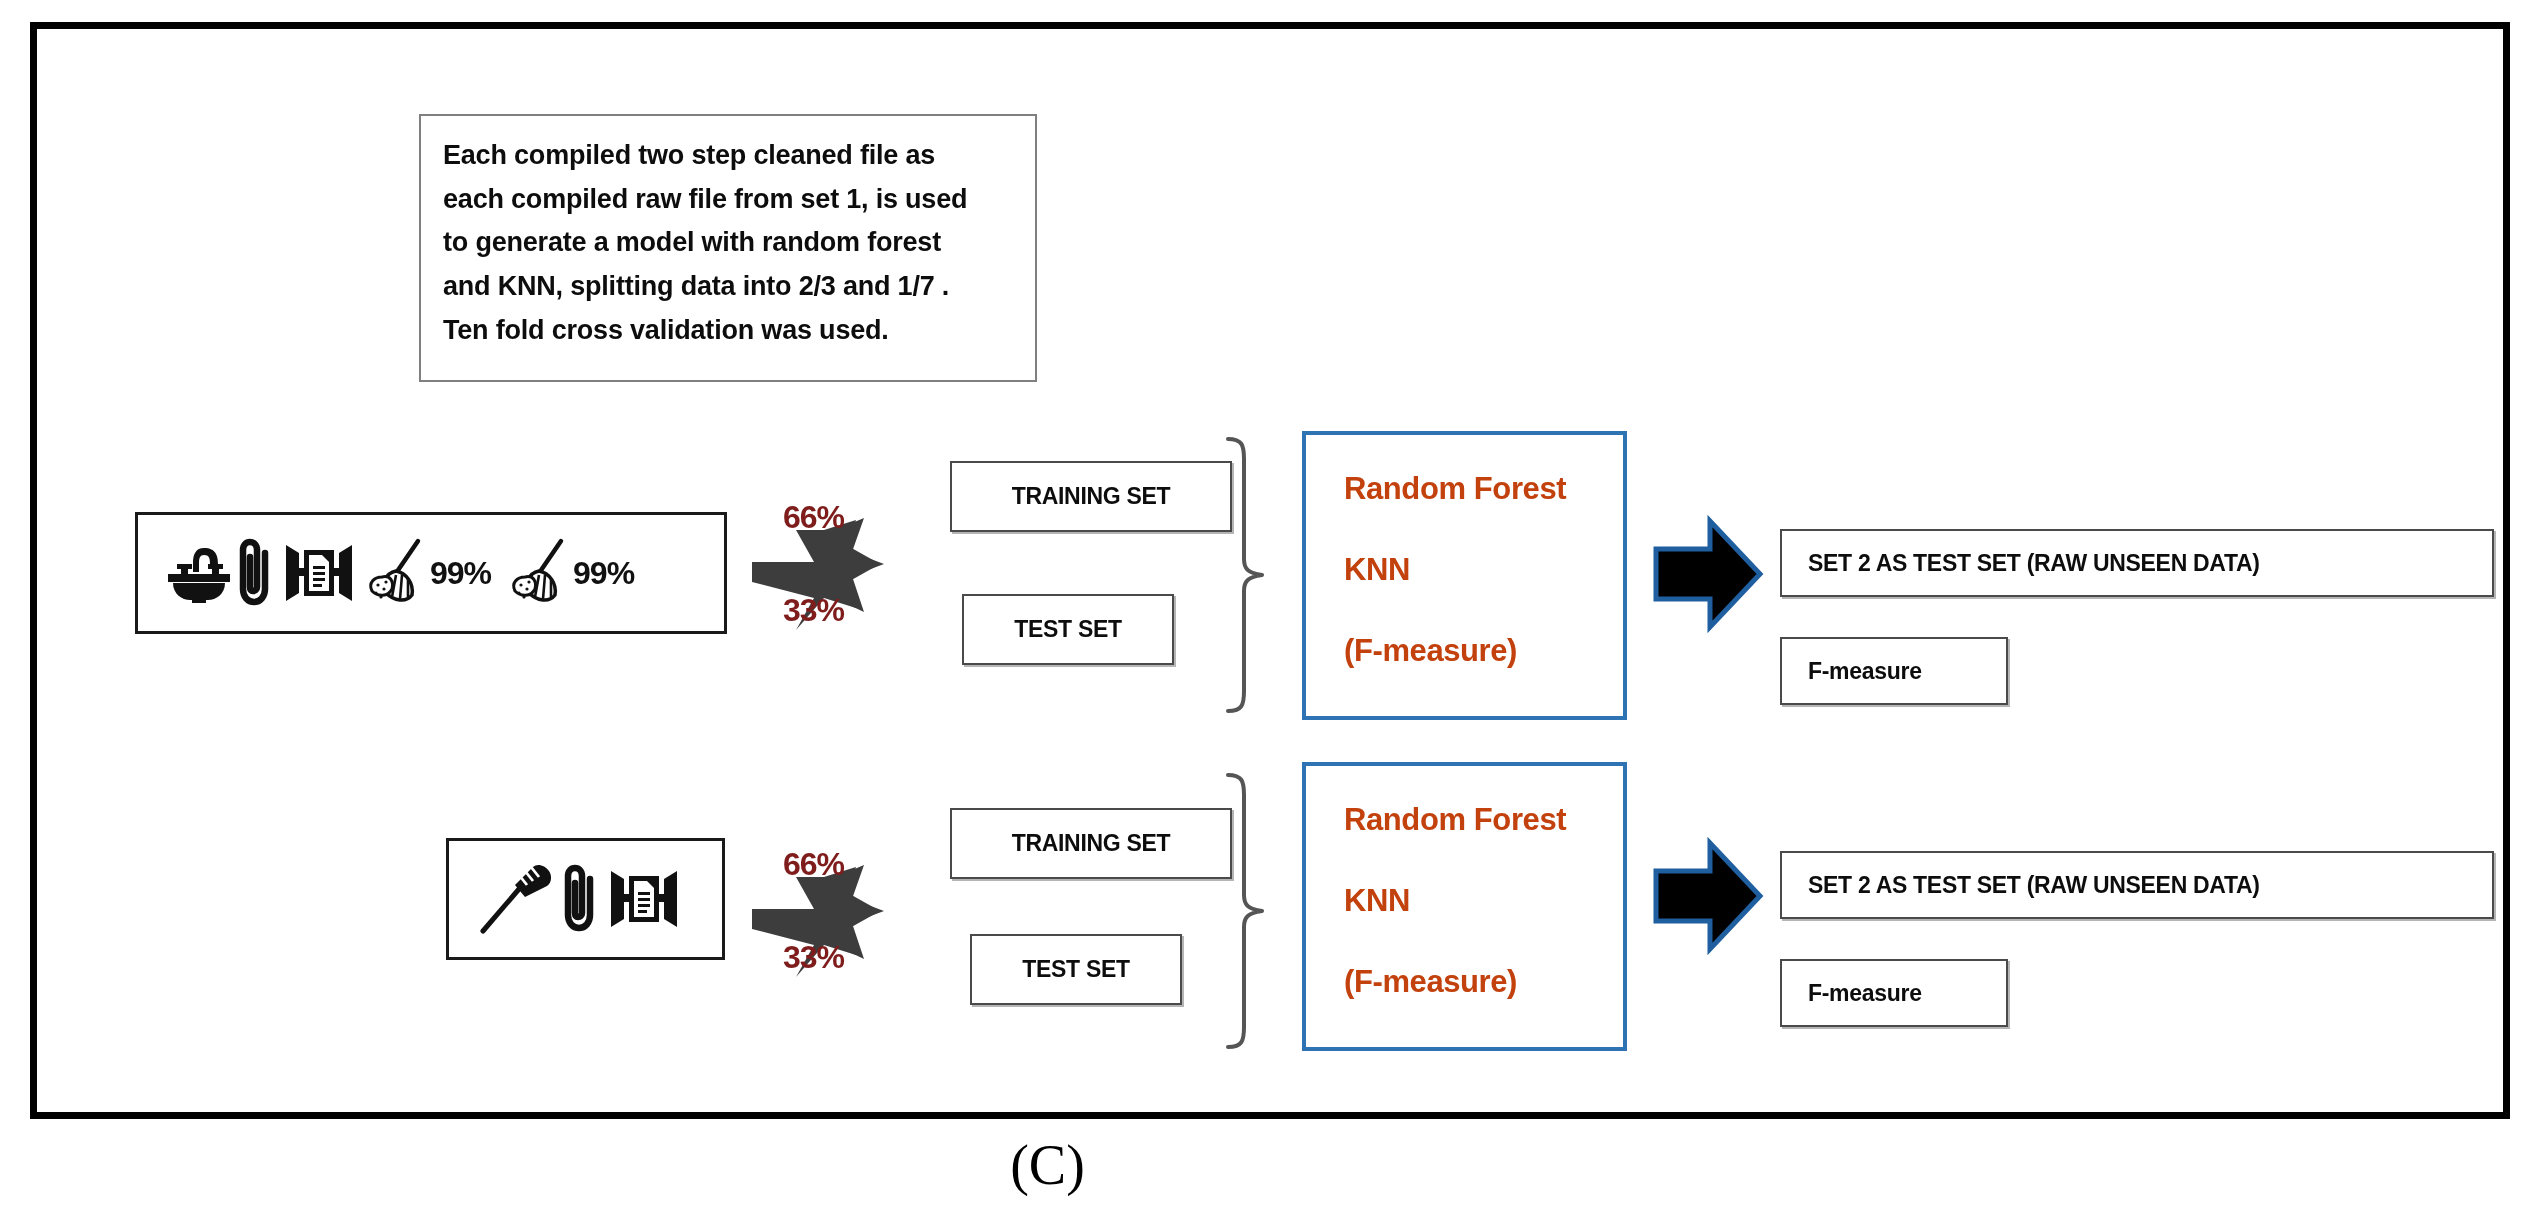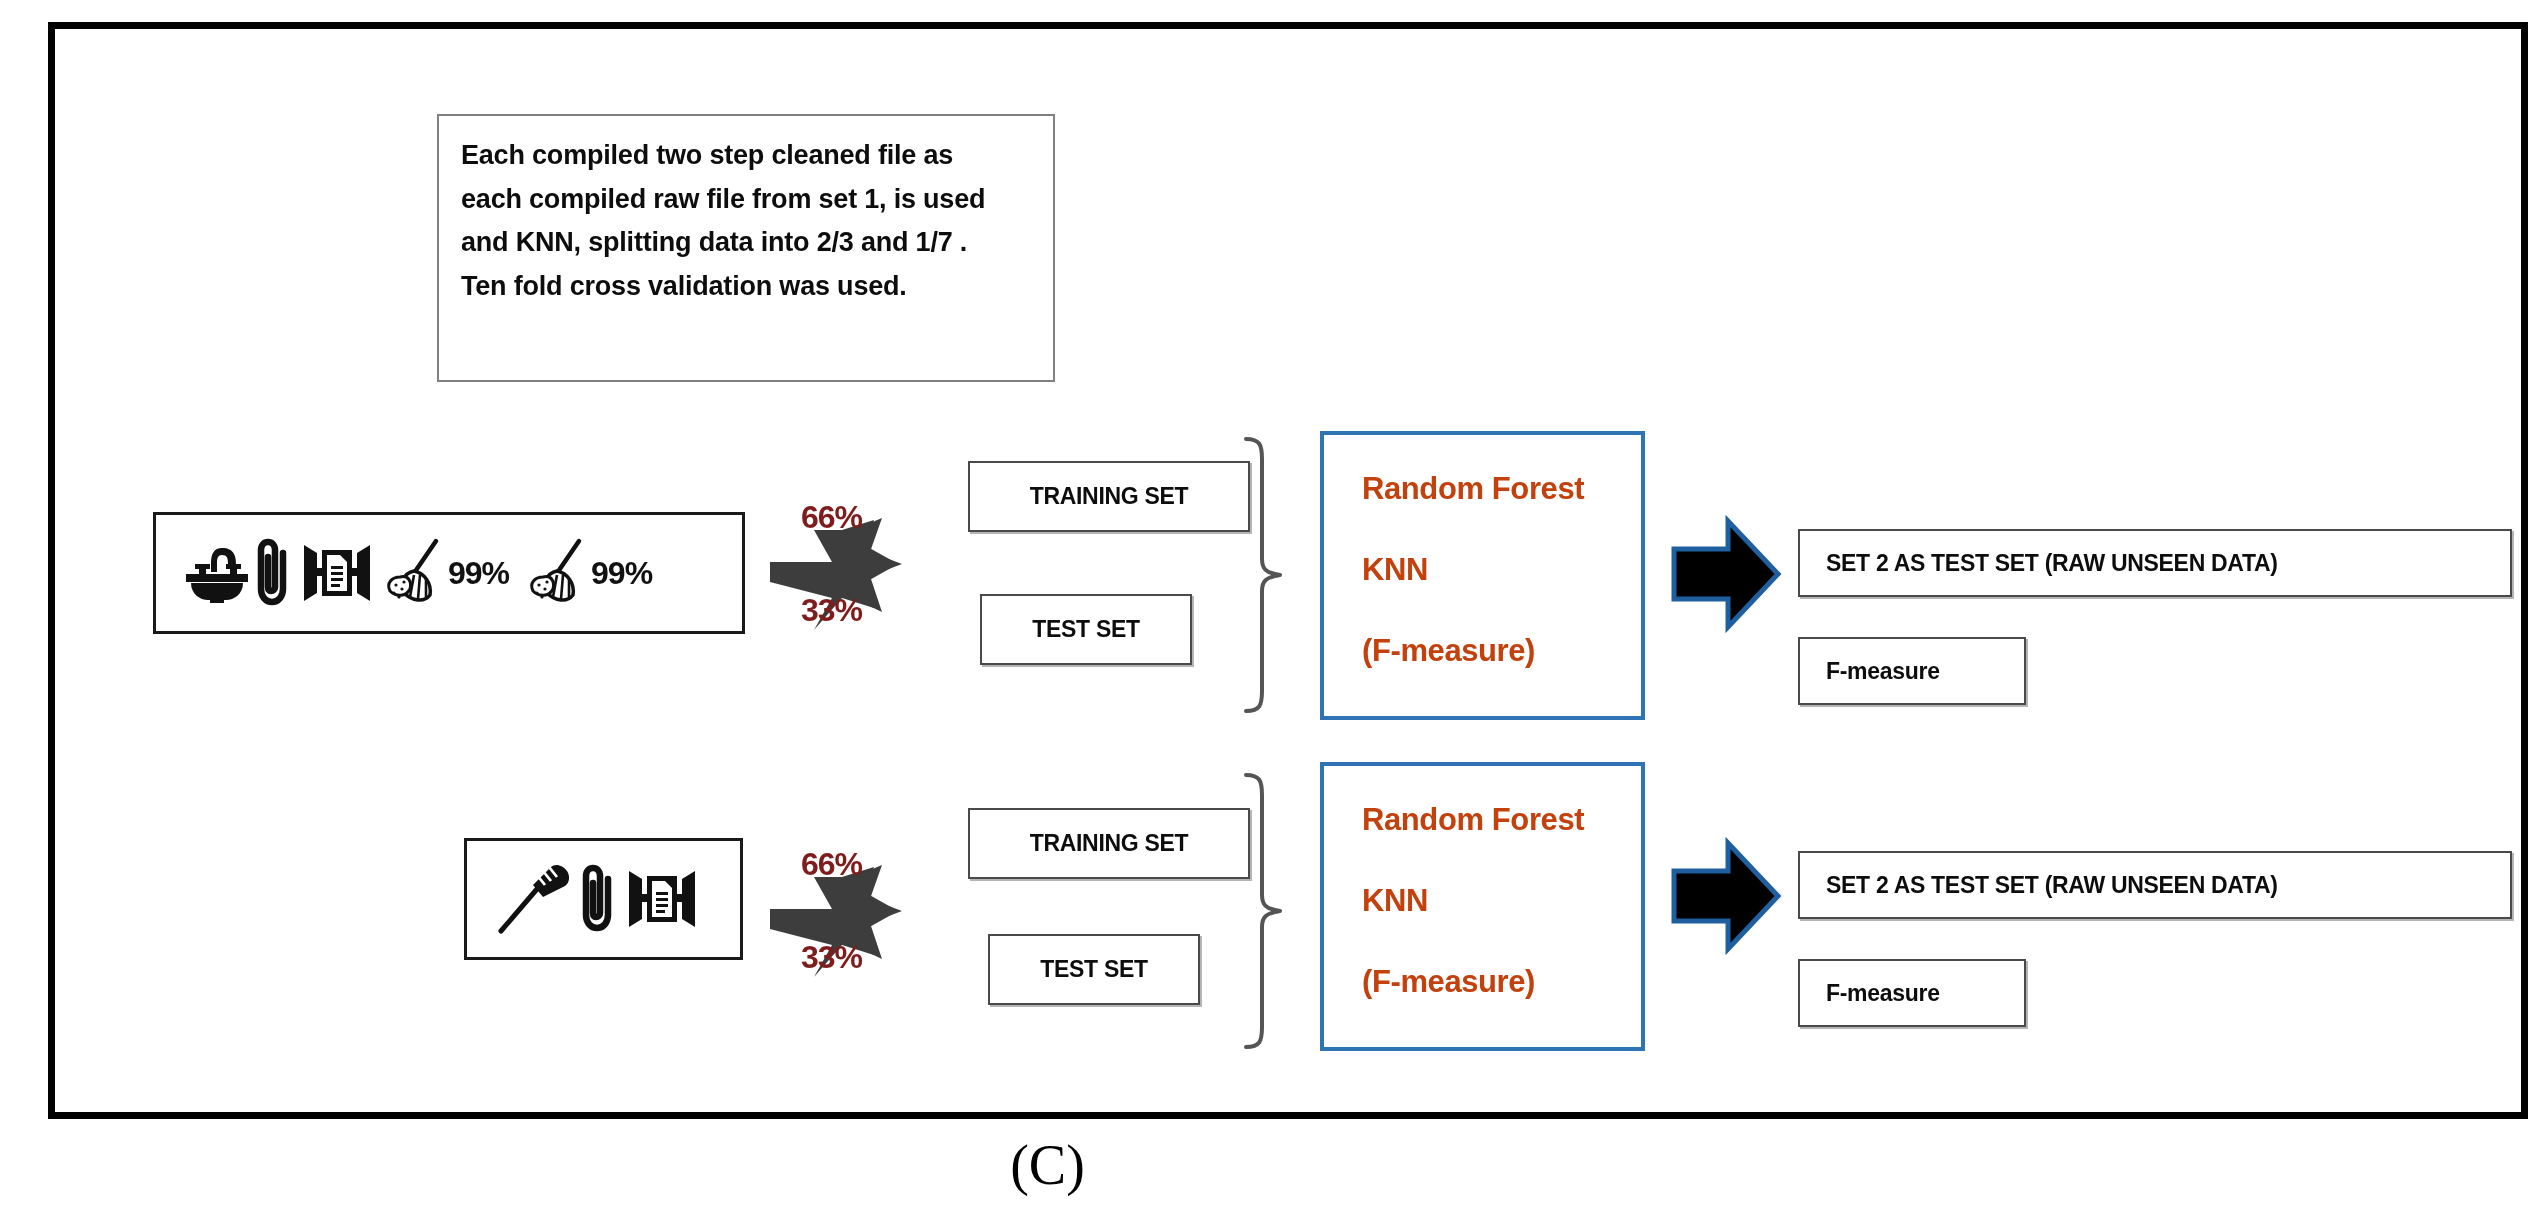--- a/index.html
+++ b/index.html
@@ -11,21 +11,21 @@
     width: 2532px;
     height: 1211px;
     position: relative;
     font-family: "Liberation Sans", sans-serif;
     overflow: hidden;
   }
 
   
   #outer-frame {
     position: absolute;
-    left: 48px;
+    left: 30px;
     top: 22px;
     width: 2480px;
     height: 1097px;
     border: 7px solid #000000;
     background: #ffffff;
     box-sizing: border-box;
   }
 
   
   .note-box {
@@ -163,20 +163,21 @@
   svg { display: block; overflow: visible; }
 </style>
 </head>
 <body>
 
 <div id="outer-frame">
 
   <div class="note-box" id="note-1">
     <div class="note-line">Each compiled two step cleaned file as</div>
     <div class="note-line">each compiled raw file from set 1, is used</div>
+    <div class="note-line">to generate a model with random forest</div>
     <div class="note-line">and KNN, splitting data into 2/3 and 1/7 .</div>
     <div class="note-line">Ten fold cross validation was used.</div>
   </div>
 
 
   <div class="data-box" id="data-box-1">
     <span>
       <svg width="70" height="62" viewBox="0 0 70 62">
         <path d="M40 6 C52 6 54 14 54 22 L46 22 C46 16 45 13 40 13 C36 13 35 16 35 21 L35 30 L29 30 L29 21 C29 12 32 6 40 6 Z" fill="#111"></path>
         <rect x="17" y="26" width="7" height="8" fill="#111"></rect>

